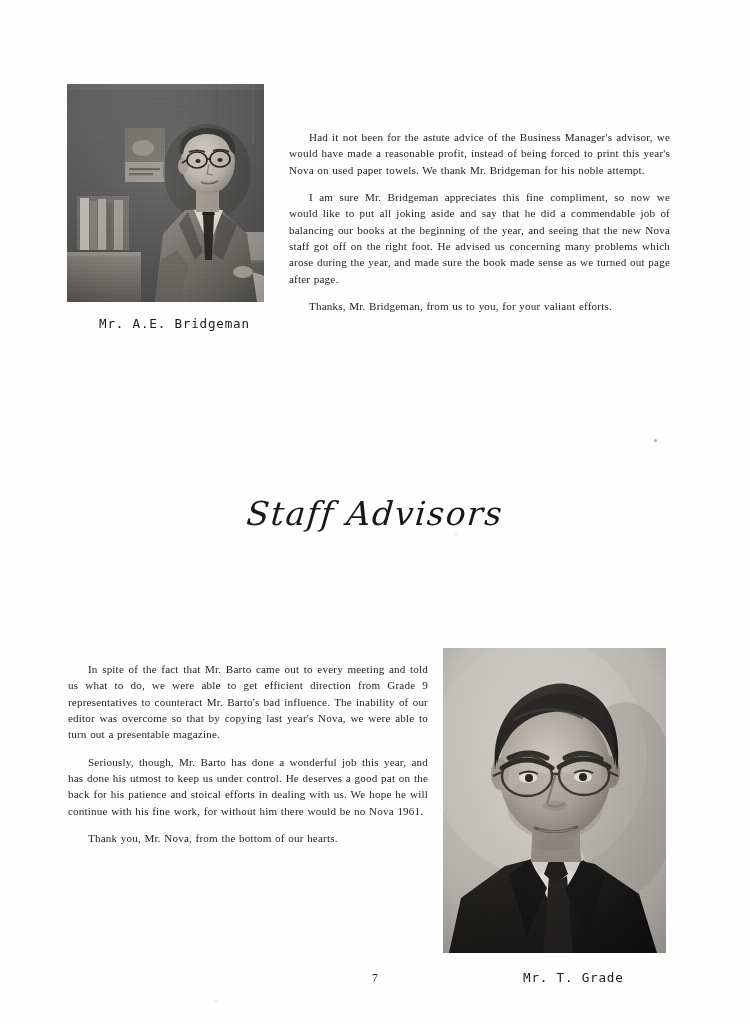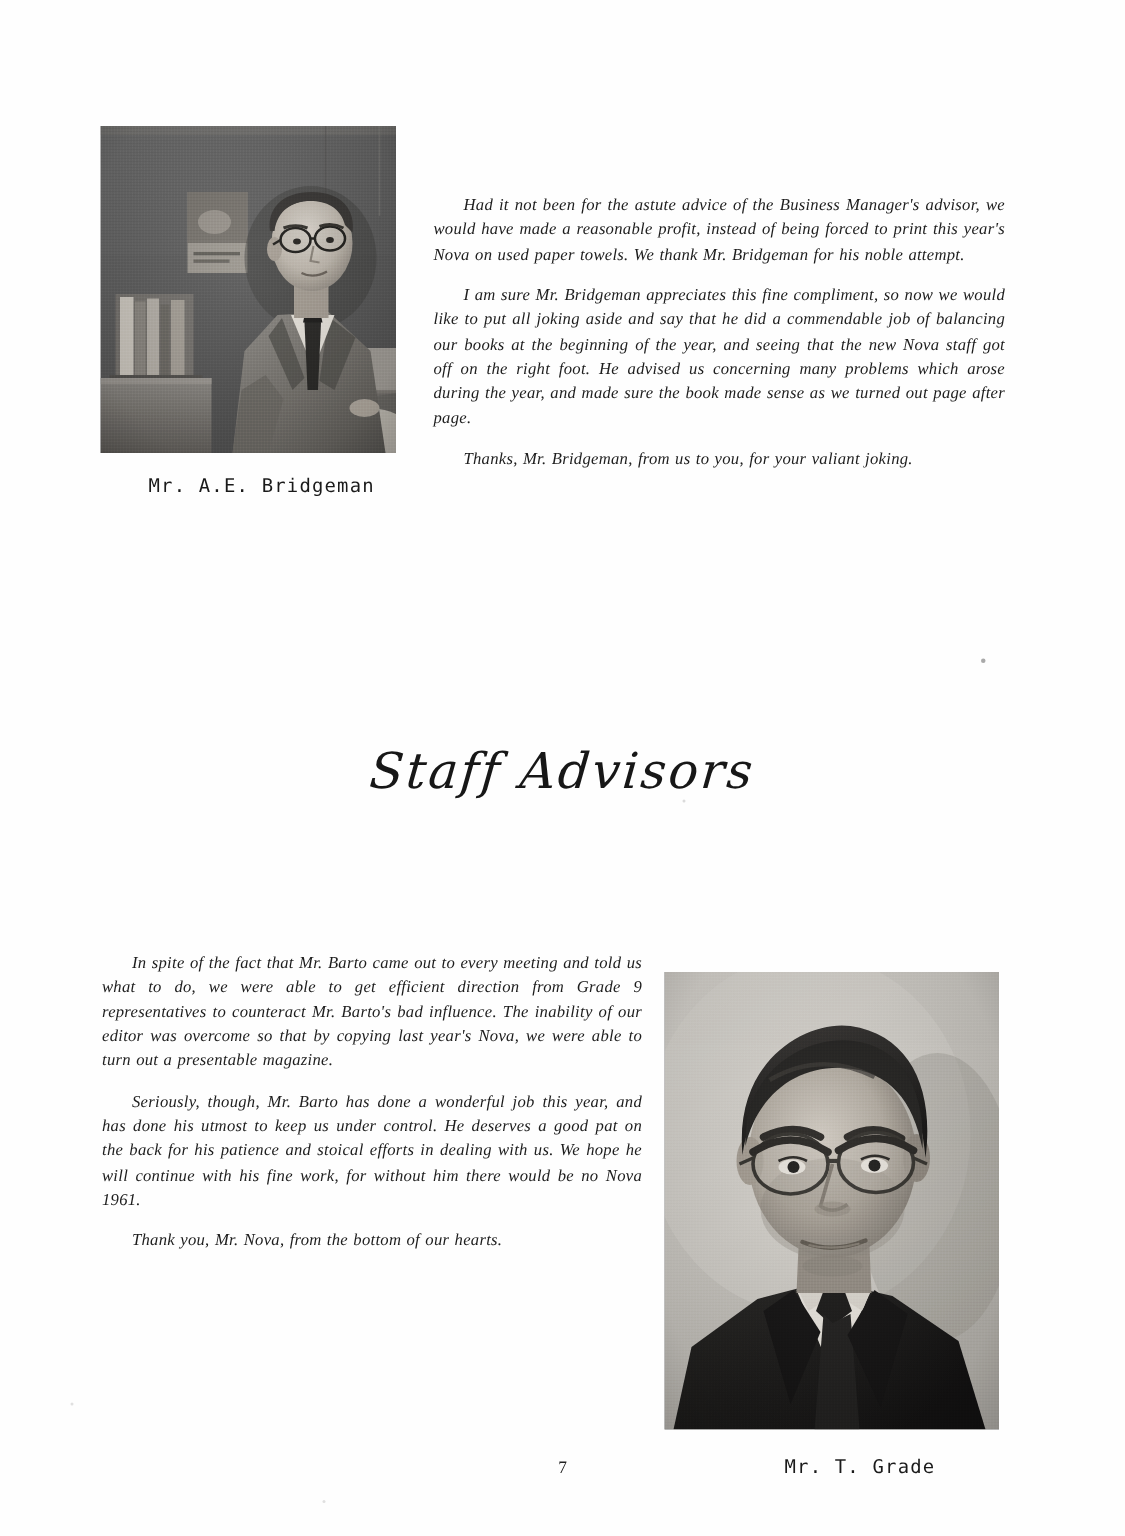--- a/index.html
+++ b/index.html
@@ -29,32 +29,31 @@
     font-family: "Liberation Serif", serif;
     font-size: 11.1px;
     line-height: 16.35px;
     color: #1d1d1d;
     letter-spacing: .18px;
     word-spacing: .6px;
   }
   .copy p {
     margin: 0 0 11px 0;
     text-indent: 20px;
-    font-style: italic;
   }
   .copy p:last-child { margin-bottom: 0; }
 
   #top-copy {
     left: 289px;
     top: 129px;
     width: 381px;
   }
   #bottom-copy {
     left: 68px;
-    top: 634px;
+    top: 661px;
     width: 360px;
   }
 
   
   .photo {
     position: absolute;
     overflow: hidden;
     background: #8a8a8a;
     filter: contrast(1.02) brightness(1.0);
   }
@@ -245,21 +244,21 @@
     </svg>
     <div class="grain"></div>
     <div class="vign"></div>
   </div>
 
   <div class="caption" id="caption-bridgeman">Mr. A.E. Bridgeman</div>
 
   <div class="copy" id="top-copy">
     <p>Had it not been for the astute advice of the Business Manager's advisor, we would have made a reasonable profit, instead of being forced to print this year's Nova on used paper towels. We thank Mr. Bridgeman for his noble attempt.</p>
     <p>I am sure Mr. Bridgeman appreciates this fine compliment, so now we would like to put all joking aside and say that he did a commendable job of balancing our books at the beginning of the year, and seeing that the new Nova staff got off on the right foot. He advised us concerning many problems which arose during the year, and made sure the book made sense as we turned out page after page.</p>
-    <p>Thanks, Mr. Bridgeman, from us to you, for your valiant joking.</p>
+    <p>Thanks, Mr. Bridgeman, from us to you, for your valiant efforts.</p>
   </div>
 
   <div id="section-heading">Staff Advisors</div>
 
   <div class="copy" id="bottom-copy">
     <p>In spite of the fact that Mr. Barto came out to every meeting and told us what to do, we were able to get efficient direction from Grade 9 representatives to counteract Mr. Barto's bad influence. The inability of our editor was overcome so that by copying last year's Nova, we were able to turn out a presentable magazine.</p>
     <p>Seriously, though, Mr. Barto has done a wonderful job this year, and has done his utmost to keep us under control. He deserves a good pat on the back for his patience and stoical efforts in dealing with us. We hope he will continue with his fine work, for without him there would be no Nova 1961.</p>
     <p>Thank you, Mr. Nova, from the bottom of our hearts.</p>
   </div>
 

